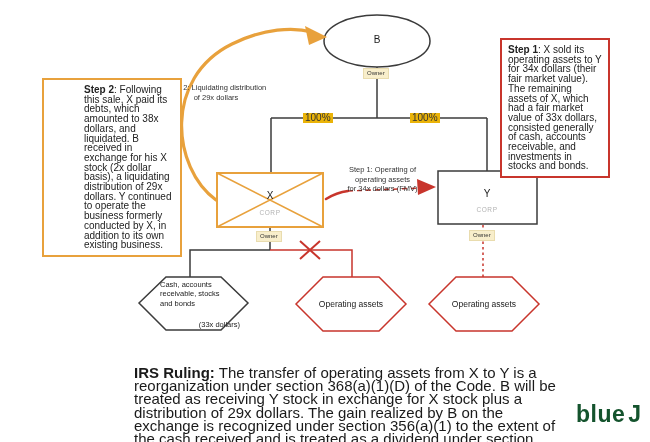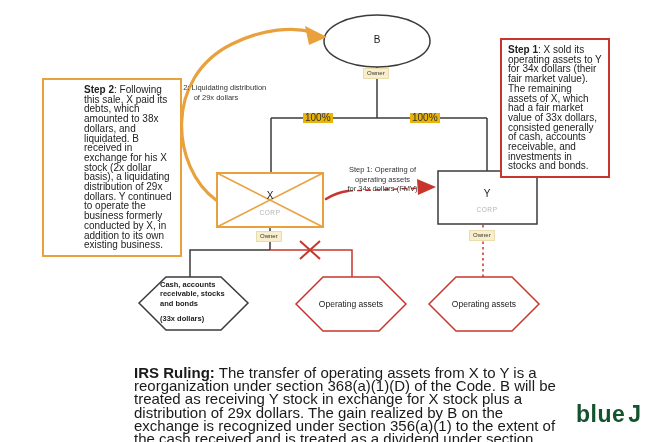--- a/index.html
+++ b/index.html
@@ -11,21 +11,21 @@
   .node-label{font-size:10px;color:#1a1a1a;}
   .corp-sub{font-size:6.5px;color:#b3b3b3;letter-spacing:0.6px;}
   .owner{background:#f8eecb;border:1px solid #e9dcae;font-size:6px;color:#333;
          padding:1px 3px;line-height:7px;}
   .pct{background:#eab308;font-size:10px;color:#333;padding:0 2px;line-height:10px;}
   .arrow-label{font-size:7.5px;line-height:9.5px;color:#333;}
   .note-box{font-size:10px;line-height:9.7px;color:#222;background:#fff;padding:5px 6px;}
   .note-box b{font-weight:bold;}
   .step2-border{border:2px solid #e8a13c;padding-left:40px;}
   .step1-border{border:2px solid #c8352c;}
-  .hex-text{font-size:7.5px;line-height:9.4px;color:#222;font-weight:bold;}
+  .hex-text{font-size:7.5px;line-height:9.4px;color:#222;}
   .hex-label{font-size:8.5px;color:#222;}
   .footer-text{font-size:15px;line-height:13.2px;color:#1a1a1a;}
   .logo{font-size:23px;font-weight:600;color:#14532d;letter-spacing:0.5px;}
   .logo .j{margin-left:3px;}
 </style>
 </head>
 <body>
 
 <div id="stage">
 
@@ -74,21 +74,21 @@
   <div class="abs owner" style="left:256px;top:231px;">Owner</div>
   <div class="abs owner" style="left:469px;top:230px;">Owner</div>
 
   <div class="abs pct" style="left:303px;top:113px;">100%</div>
   <div class="abs pct" style="left:410px;top:113px;">100%</div>
 
   <div class="abs hex-text" style="left:160px;top:280px;width:80px;">
     <div>Cash, accounts</div>
     <div>receivable, stocks</div>
     <div>and bonds</div>
-    <div style="margin-top:6px;">(33x dollars)</div>
+    <div style="margin-top:12px;text-align:right;">(33x dollars)</div>
   </div>
   <div class="abs hex-label center" style="left:301px;top:299px;width:100px;">Operating assets</div>
   <div class="abs hex-label center" style="left:434px;top:299px;width:100px;">Operating assets</div>
 
   <div class="abs arrow-label center" style="left:150px;top:83px;width:132px;">
     <div>Step 2: Liquidating distribution</div>
     <div>of 29x dollars</div>
   </div>
   <div class="abs arrow-label center" style="left:330px;top:165px;width:105px;">
     <div>Step 1: Operating of</div>

